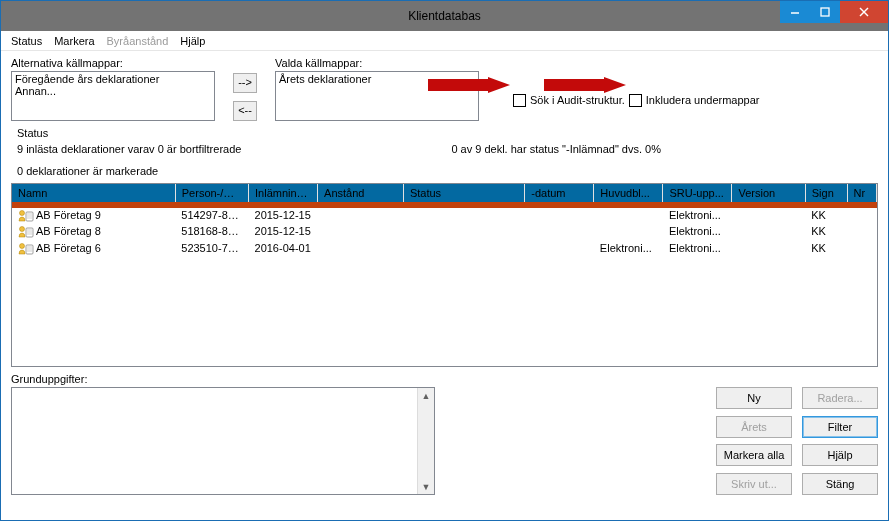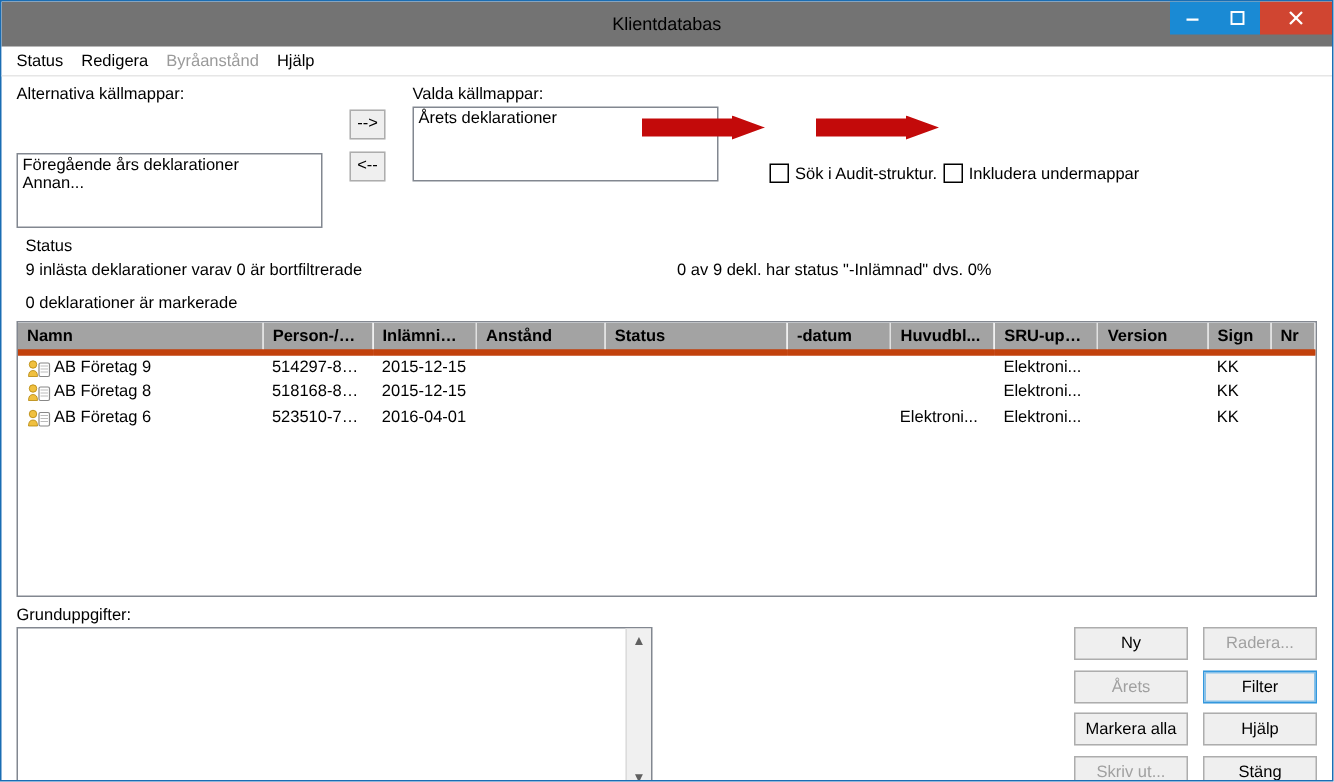--- a/index.html
+++ b/index.html
@@ -11,35 +11,35 @@
   .tb-min, .tb-max { background: #1a8ad4; color: #fff; width: 30px; }
   .tb-close { background: #d04531; color: #fff; width: 48px; font-size: 14px; }
   .menubar { height: 20px; display: flex; align-items: center; padding-left: 10px; gap: 12px; background: #fff; border-bottom: 1px solid #e6e6e6; }
   .menubar span { color: #000; cursor: default; }
   .menubar span.disabled { color: #9a9a9a; }
   .content { padding: 6px 10px 2px 10px; }
   .upper { display: flex; gap: 18px; position: relative; }
   .col { display: flex; flex-direction: column; }
   .sec-label { margin-bottom: 2px; color: #000; }
   .listbox { border: 1px solid #828790; background: #fff; padding: 1px 3px; height: 50px; overflow: auto; }
-  .listbox.alt { width: 204px; margin-top: 31px; }
+  .listbox.alt { width: 204px; }
   .listbox.sel { width: 204px; }
   .move-btns { display: flex; flex-direction: column; justify-content: flex-start; gap: 8px; margin-top: 16px; }
   .move-btn { width: 24px; height: 20px; border: 1px solid #adadad; background: #efefef; font-size: 11px; cursor: default; text-align: center; line-height: 16px; }
   .right-opts { margin-left: 16px; margin-top: 22px; display: flex; flex-direction: row; gap: 4px; }
   .chk-row { display: flex; align-items: center; gap: 4px; position: relative; }
   .chk { width: 13px; height: 13px; border: 1px solid #000; background: #fff; }
   .arrow { position: absolute; left: -85px; top: -2px; }
   .status-block { display: flex; gap: 40px; margin-top: 6px; }
   .status-left { display: flex; flex-direction: column; gap: 4px; padding-left: 6px; }
   .status-left .s-label { font-size: 11px; }
   .status-right { padding-top: 16px; margin-left: 170px; }
   .table-wrap { margin-top: 6px; border: 1px solid #828790; height: 184px; background: #fff; overflow: hidden; }
   table { width: 100%; border-collapse: collapse; table-layout: fixed; }
-  th { background: #a3a3a3; border-right: 1px solid #e1e1e1; border-bottom: 4px solid #c2410c; text-align: left; padding: 3px 6px; font-weight: bold; white-space: nowrap; overflow: hidden; text-overflow: ellipsis; }
+  th { background: #0369a1; border-right: 1px solid #e1e1e1; border-bottom: 6px solid #c2410c; text-align: left; padding: 3px 6px; font-weight: normal; white-space: nowrap; overflow: hidden; text-overflow: ellipsis; }
   td { padding: 1px 6px; white-space: nowrap; overflow: hidden; text-overflow: ellipsis; border-bottom: 0; }
   tr.data td { height: 17px; }
   .name-cell { display: flex; align-items: center; gap: 4px; }
   .row-icon { width: 14px; height: 12px; display: inline-block; position: relative; }
   .row-icon svg { display: block; }
   .lower { display: flex; margin-top: 6px; gap: 10px; }
   .grund-label { margin-bottom: 2px; }
   .grund-box { width: 424px; height: 108px; border: 1px solid #828790; position: relative; background: #fff; }
   .grund-scroll { position: absolute; right: 0; top: 0; width: 17px; height: 100%; background: #f0f0f0; border-left: 1px solid #dcdcdc; display: flex; flex-direction: column; justify-content: space-between; align-items: center; }
   .scroll-arrow { width: 15px; height: 15px; display: flex; align-items: center; justify-content: center; color: #606060; font-size: 9px; }
@@ -69,21 +69,21 @@
       <svg width="12" height="12">
           <line x1="2" y1="2" x2="10" y2="10" stroke="#fff" stroke-width="1.5"></line>
           <line x1="10" y1="2" x2="2" y2="10" stroke="#fff" stroke-width="1.5"></line>
         </svg>
     </div>
   </div>
 </div>
 
 <div class="menubar">
   <span>Status</span>
-  <span>Redigera</span>
+  <span>Markera</span>
   <span class="disabled">Byråanstånd</span>
   <span>Hjälp</span>
 </div>
 
 <div class="content">
   <div class="upper">
     <div class="col">
       <div class="sec-label">Alternativa källmappar:</div>
       <div class="listbox alt">
         <div>Föregående års deklarationer</div>

